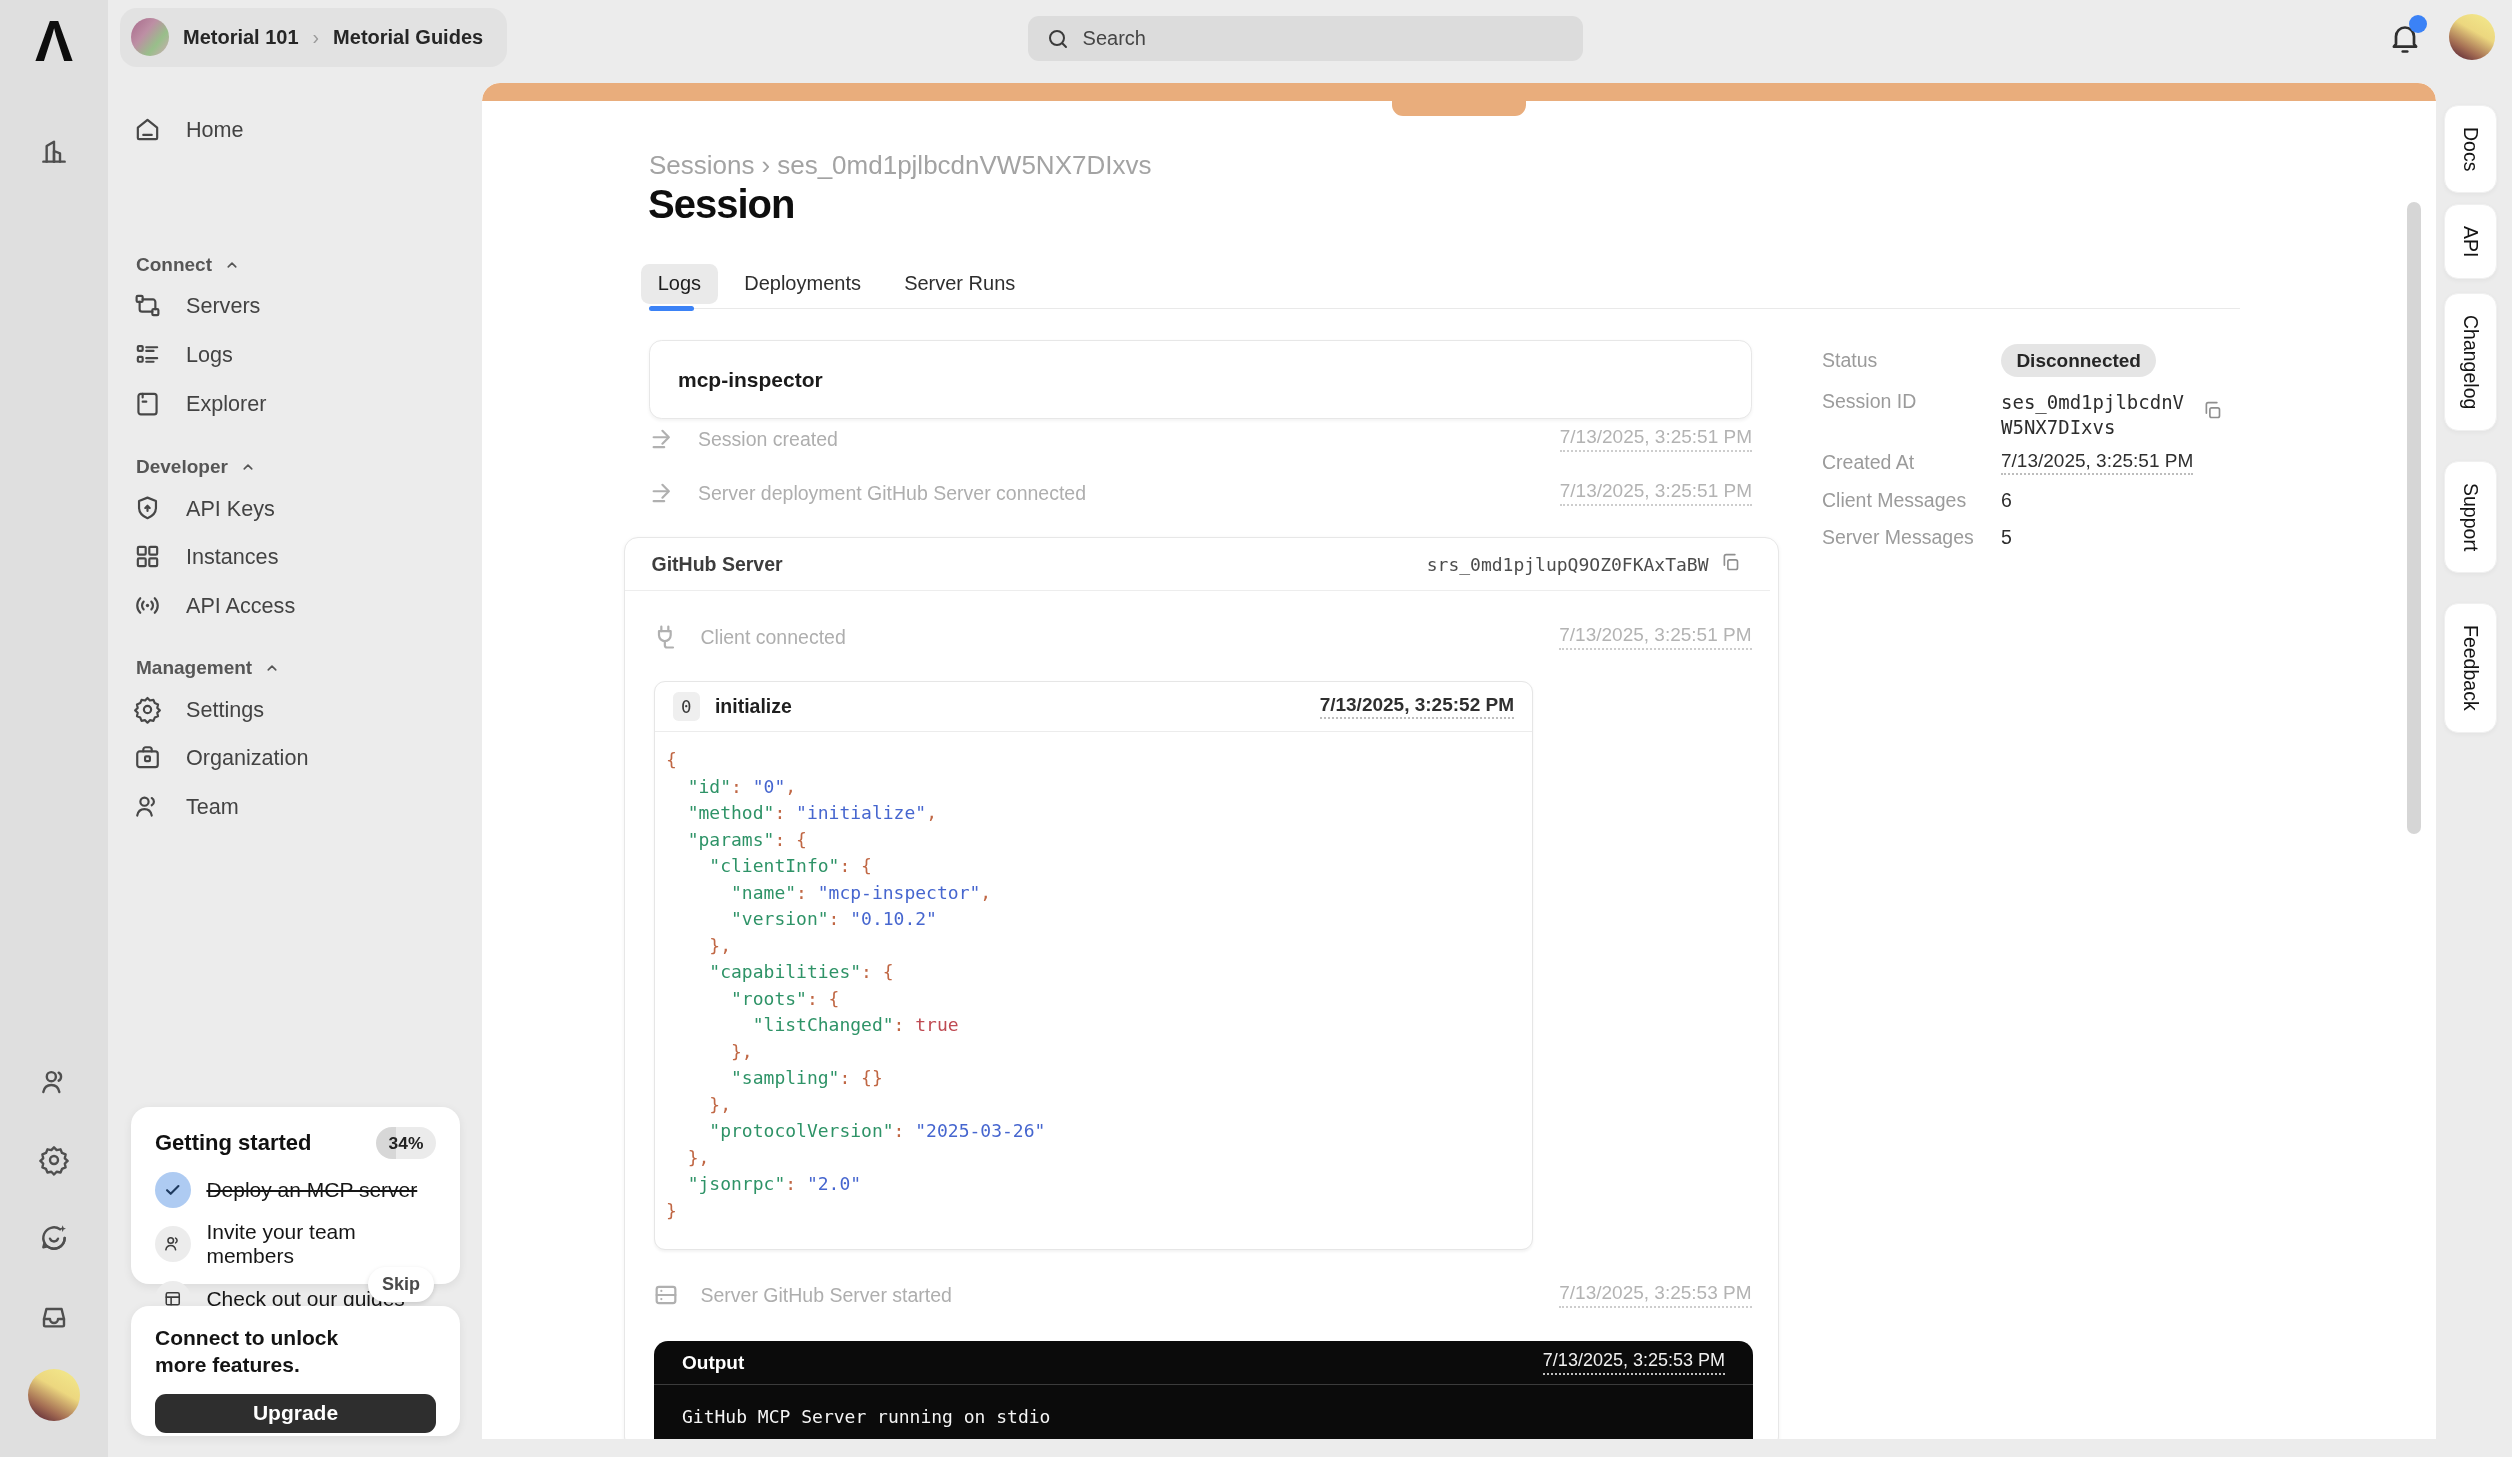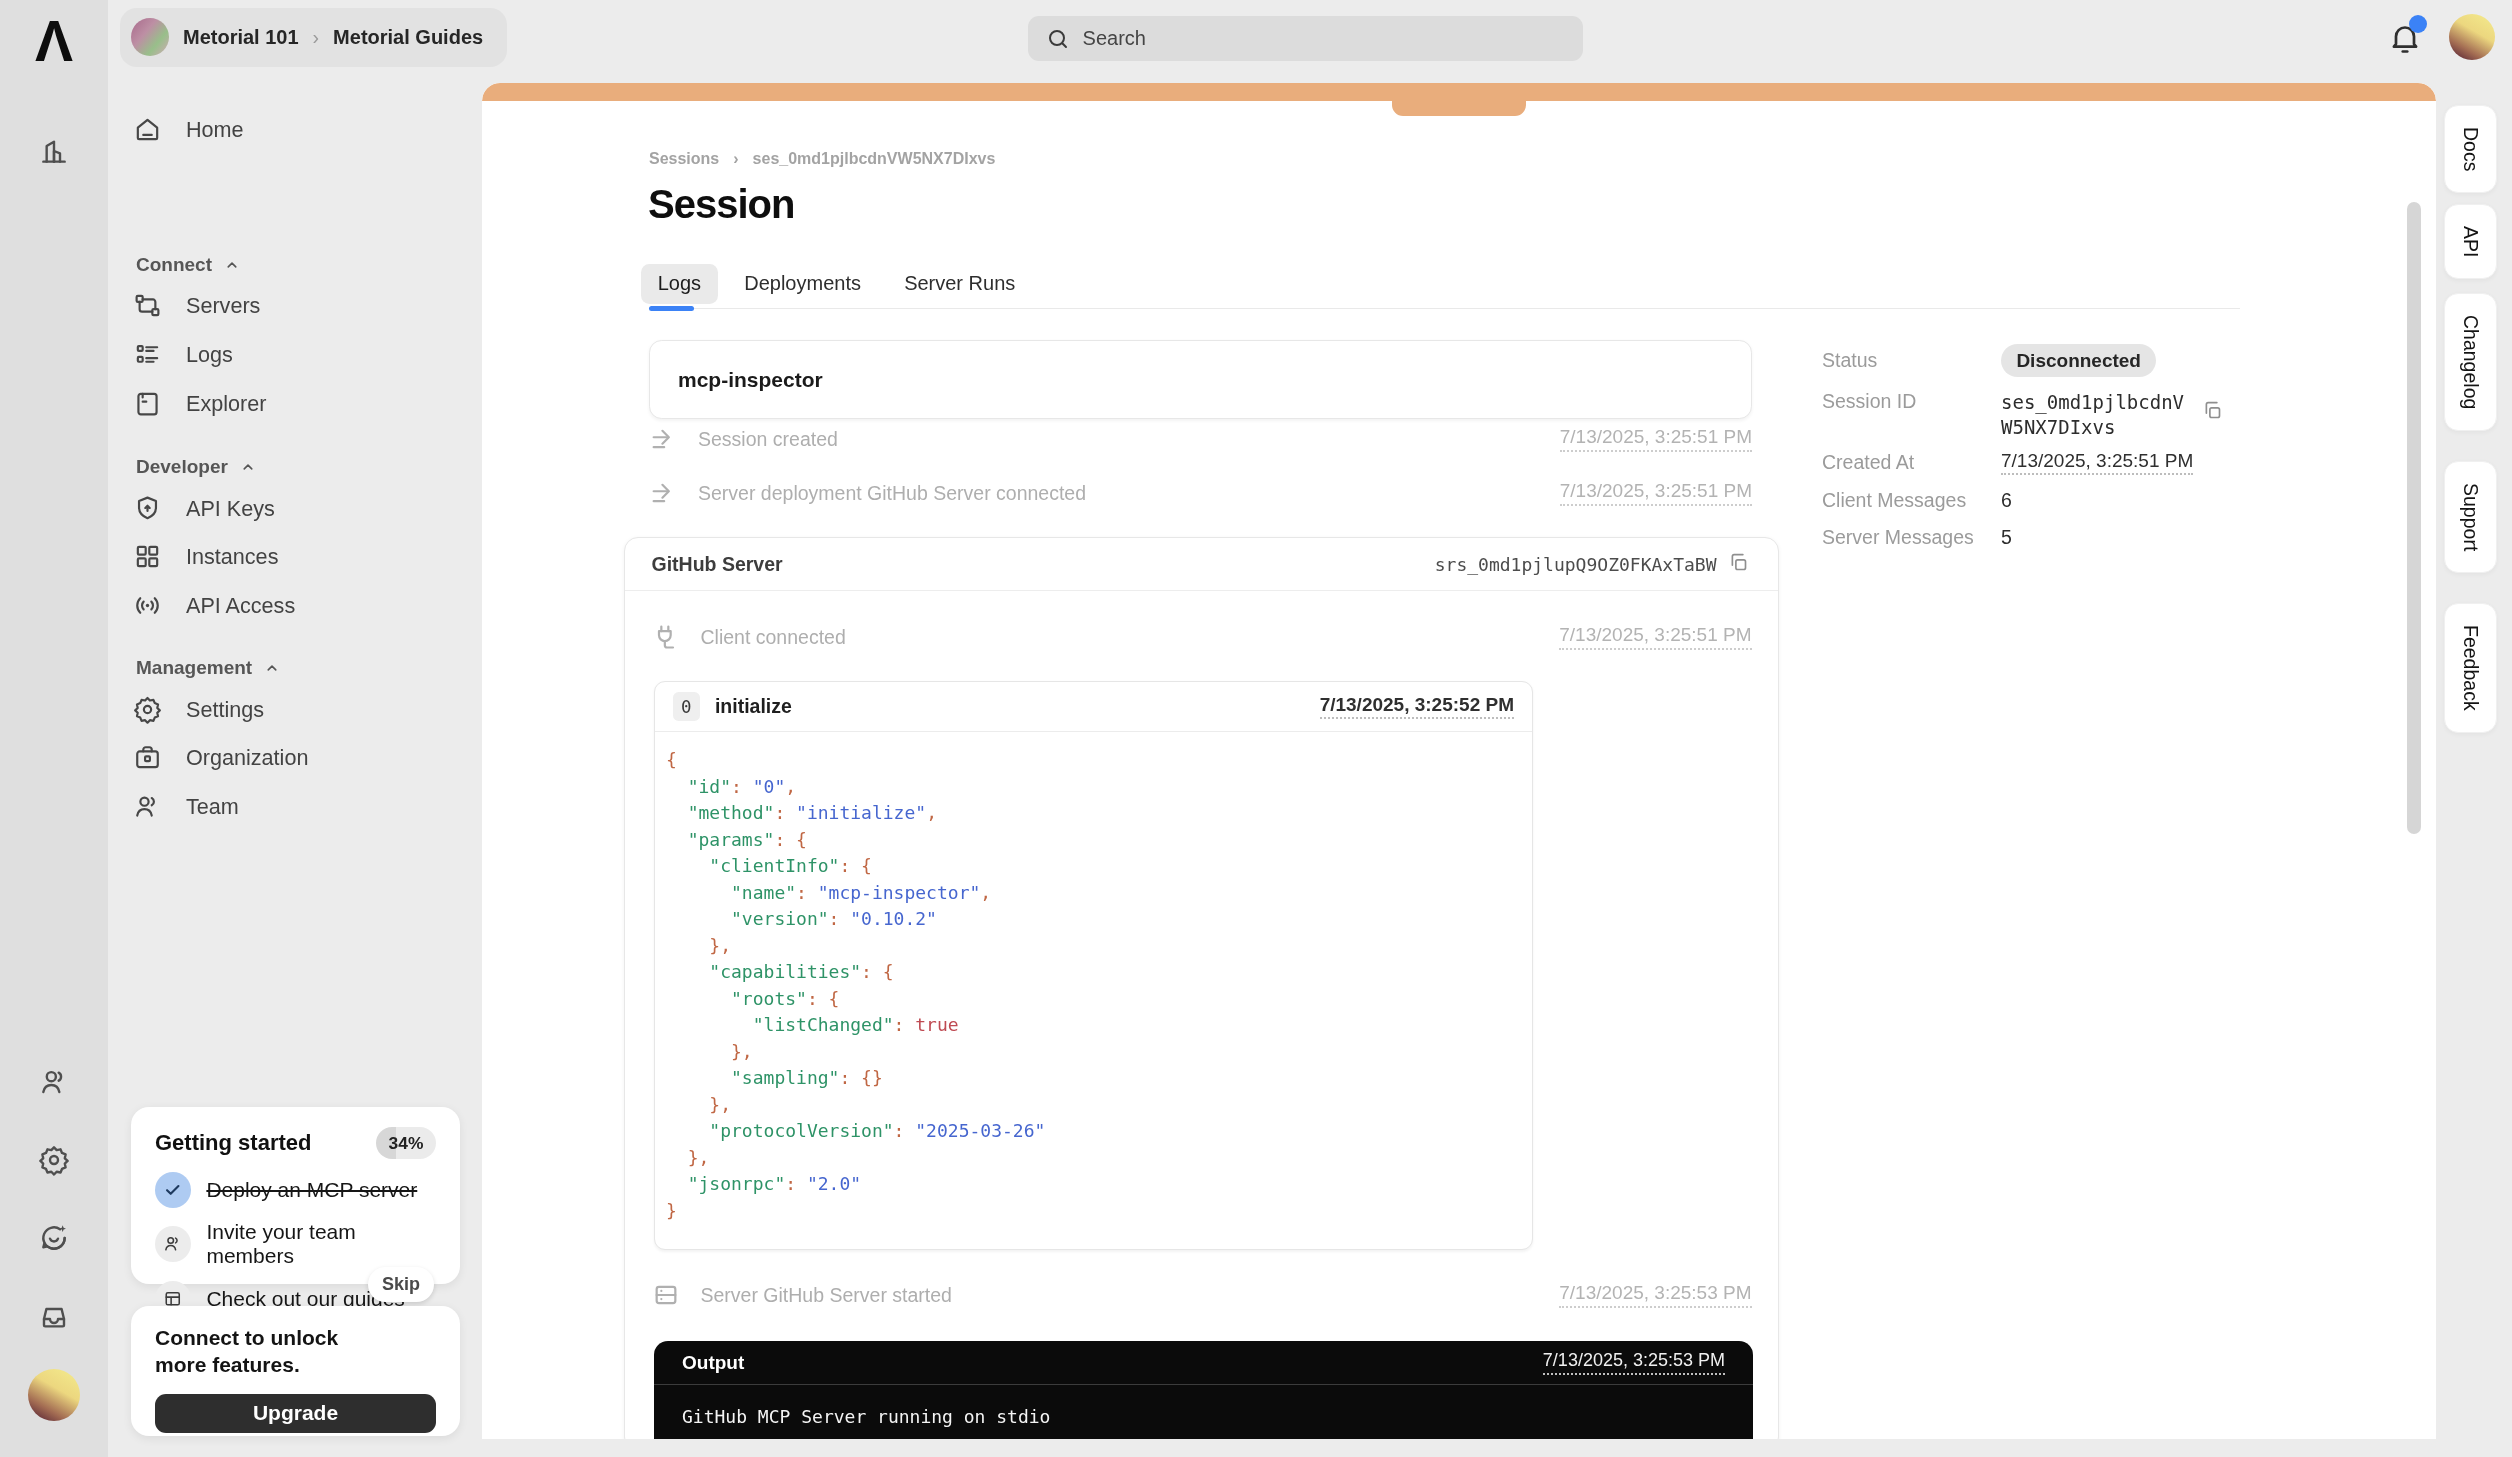--- a/index.html
+++ b/index.html
@@ -73,22 +73,22 @@
   
   .main-panel { position:absolute; left:482px; top:83px; width:1954px; height:1356px; background:#fff;
     border-radius:18px 18px 0 0; overflow:hidden; }
   .orange-bar { position:absolute; left:0; top:0; right:0; height:18px;
     background:var(--accent-orange,#e9ad7c); border-radius:18px 18px 0 0; }
   .orange-notch { position:absolute; left:50%; top:18px; transform:translateX(-50%); width:134px;
     height:15.4px; background:var(--accent-orange,#e9ad7c); border-radius:0 0 11px 11px; }
   .scroll-thumb { position:absolute; right:15.4px; top:119px; width:14px; height:632px; border-radius:7px;
     background:#d6d6d6; }
 
-  .crumbs { position:absolute; left:167px; top:67px; display:flex; gap:14px; align-items:center;
-    font-size:16px; font-weight:700; color:#a3a3a3; }
+  .crumbs { position:absolute; left:167px; top:67px; display:flex; gap:7px; align-items:center;
+    font-size:26px; font-weight:400; color:#a3a3a3; }
   .page-title { position:absolute; left:166px; top:99px; font-size:40px; font-weight:800;
     letter-spacing:-1px; color:#0e0e0e; }
   .tabs { position:absolute; left:159px; top:181px; display:flex; align-items:center; gap:9.8px; }
   .tab { font-size:20px; font-weight:500; color:#2e2e2e; padding:8.4px 16.7px; border-radius:8.4px; }
   .tab.active { background:#eaeaea; color:#1c1c1c; }
   .tabs-divider { position:absolute; left:167px; top:225px; width:1591px; height:1.4px; background:#e9e9e9; }
   .tab-indicator { position:absolute; left:167px; top:223px; width:45px; height:4.9px; border-radius:2.8px;
     background:var(--indicator-blue,#3b82f6); }
 
   
@@ -100,21 +100,21 @@
   .event-row { position:absolute; left:167px; width:1103px; height:42px; display:flex;
     align-items:center; gap:21px; }
   .event-icon { width:28px; height:28px; color:#b0b0b0; flex:0 0 auto; }
   .event-icon svg { width:28px; height:28px; }
   .event-label { font-size:19.5px; font-weight:500; color:#aeaeae; flex:1 1 auto; }
   .ts { font-size:19px; color:#b3b3b3; border-bottom:2.1px dotted #cdcdcd; padding-bottom:1.4px;
     white-space:nowrap; }
 
   .gh-card { position:absolute; left:142px; top:454px; width:1155px; height:914px; background:#fff;
     border:1.4px solid #e7e7e7; border-radius:14px; box-shadow:0 1.4px 4.2px rgba(0,0,0,.05); }
-  .gh-head { position:absolute; left:0; top:0; right:0; height:53px; border-bottom:1.4px solid #ededed;
+  .gh-head { position:absolute; left:0; top:0; right:8px; height:53px; border-bottom:1.4px solid #ededed;
     display:flex; align-items:center; padding:0 26.5px; }
   .gh-title { font-size:19.5px; font-weight:600; color:#3d3d3d; flex:1 1 auto; }
   .mono { font-family:"DejaVu Sans Mono", monospace; }
   .gh-runid { font-size:18px; color:#4c4c4c; }
   .copy-btn { width:24px; height:24px; color:#8f8f8f; margin-left:11px; }
   .copy-btn svg { width:21px; height:21px; }
 
   .gh-row { position:absolute; left:26.5px; right:26.5px; height:42px; display:flex; align-items:center; gap:21px; }
 
   .msg-card { position:absolute; left:29px; top:143px; width:879px; height:569px;

